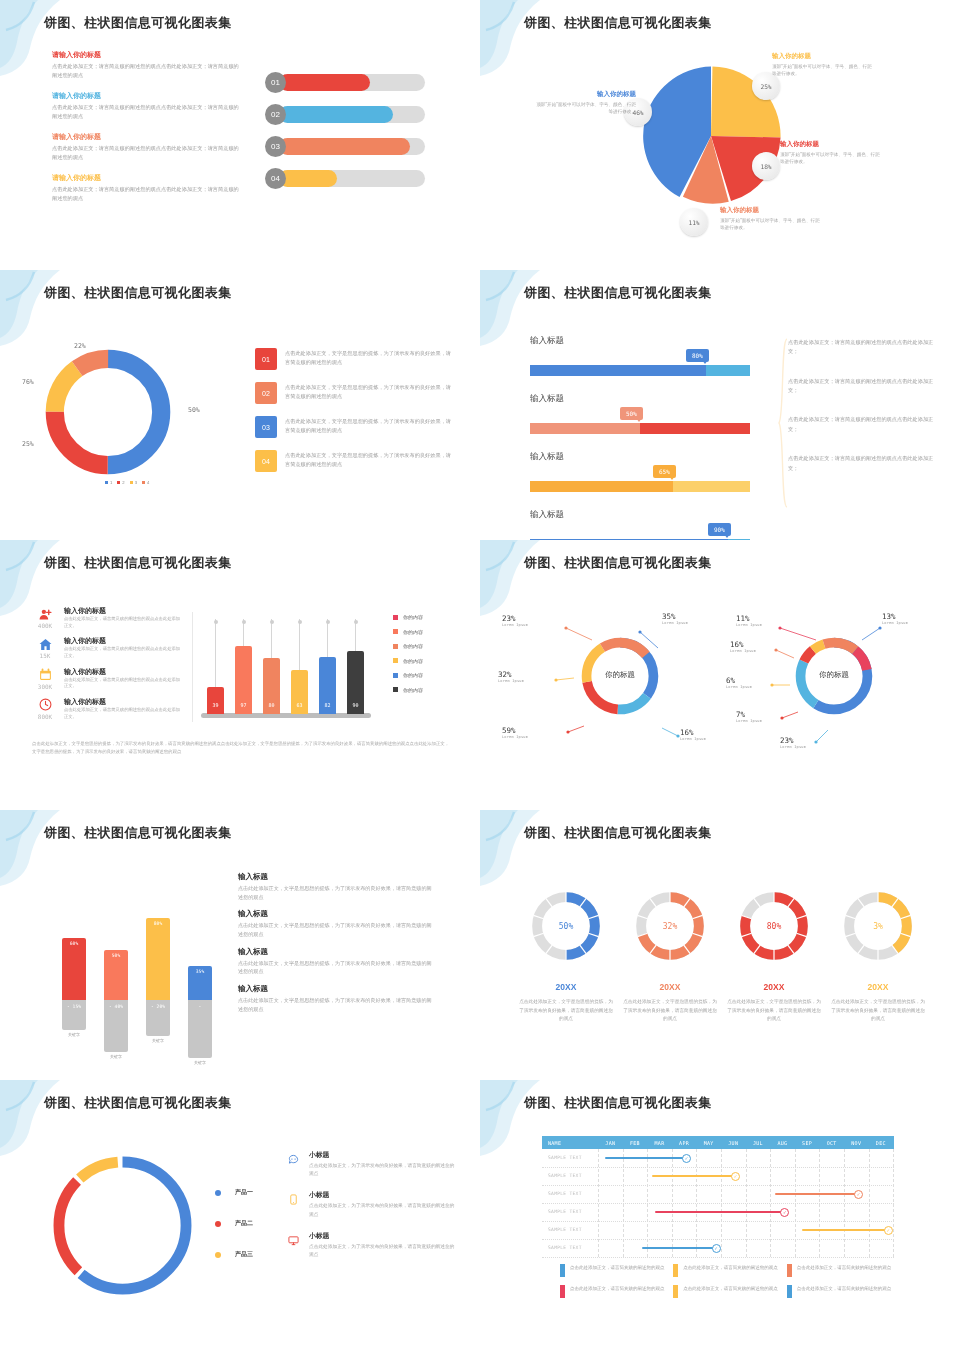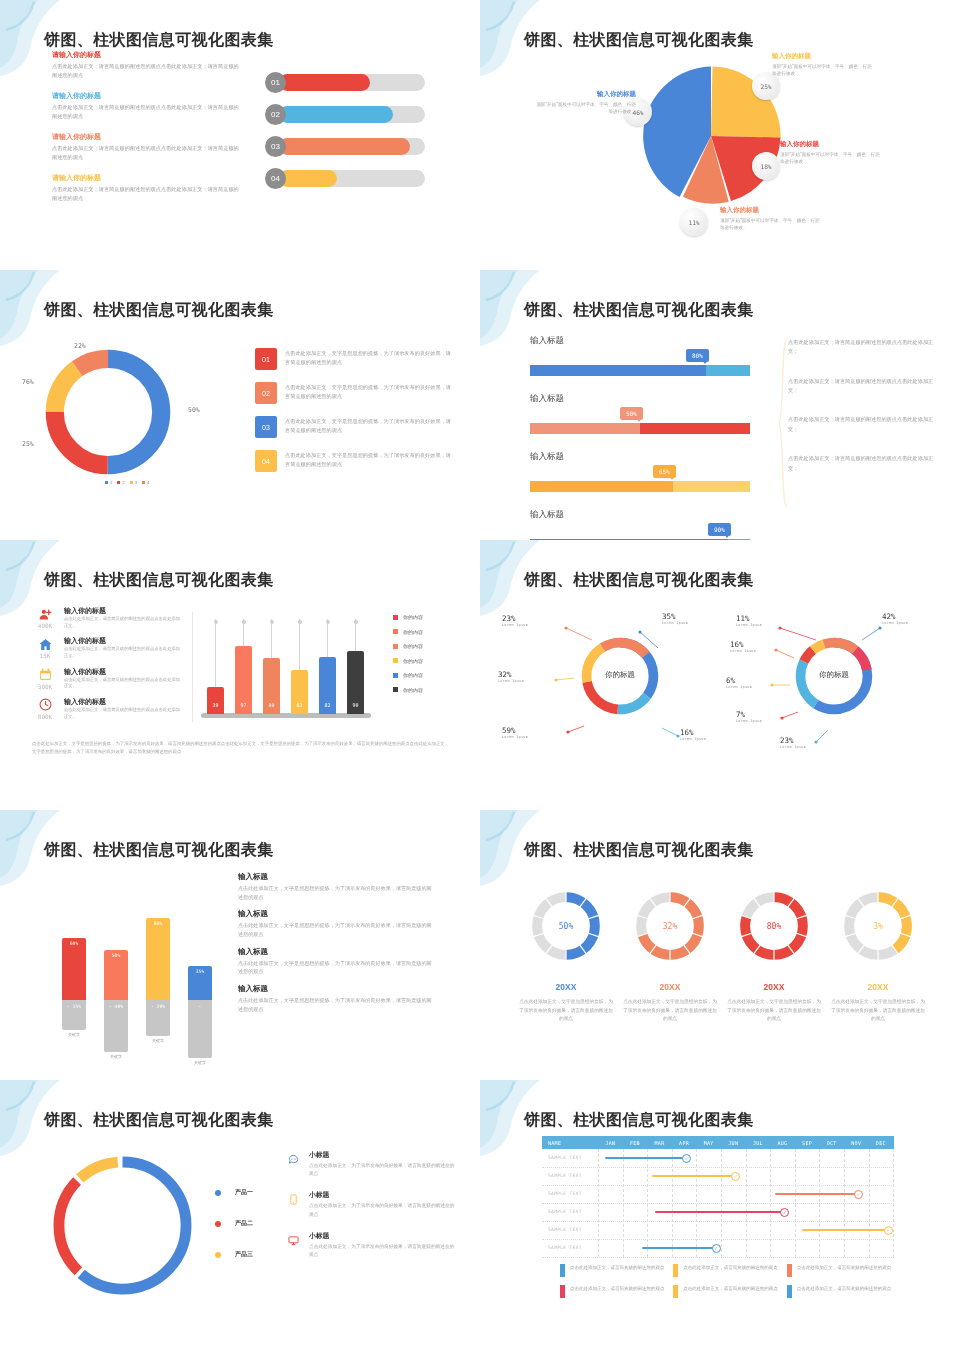--- a/index.html
+++ b/index.html
@@ -9,21 +9,21 @@
     font-family:"Liberation Sans", sans-serif;
     overflow:hidden;
   }
   .deck { display:grid; grid-template-columns:480px 480px; grid-template-rows:repeat(5, 270px); width:960px; height:1352px; }
   .slide { position:relative; width:480px; height:270px; background:#fff; overflow:hidden; }
 
   
   .ribbon { position:absolute; left:0; top:0; width:150px; height:78px; pointer-events:none; }
   .ribbon svg { display:block; }
 
-  .s-title { position:absolute; left:44px; top:14px; font-size:16px; font-weight:bold; color:#2e2e2e; letter-spacing:.4px;margin-top:16px; }
+  .s-title { position:absolute; left:44px; top:14px; font-size:13px; font-weight:bold; color:#2e2e2e; letter-spacing:.4px; }
 
   
   .s1-list { position:absolute; left:52px; top:50px; width:190px; }
   .s1-item { margin-bottom:12px; }
   .s1-h { font-size:7px; font-weight:bold; margin-bottom:2px; }
   .s1-p { font-size:5.2px; color:#9a9a9a; line-height:1.65; }
   .s1-bars { position:absolute; left:265px; top:72px; }
   .s1-row { position:relative; height:21px; margin-bottom:11px; width:160px; }
   .s1-track { position:absolute; left:14px; top:2px; height:17px; width:146px; background:#dcdcdc; border-radius:9px; }
   .s1-fill { position:absolute; left:14px; top:2px; height:17px; border-radius:9px; }
@@ -547,21 +547,21 @@
         </div>
         <div class="s6-cap" style="left:18px;top:130px;text-align:left">
           <div class="s6-pct">32%</div>
           <div class="s6-sub">Lorem Ipsum</div>
         </div>
         <div class="s6-cap" style="left:22px;top:74px;text-align:left">
           <div class="s6-pct">23%</div>
           <div class="s6-sub">Lorem Ipsum</div>
         </div>
         <div class="s6-cap" style="left:402px;top:72px;text-align:left">
-          <div class="s6-pct">42%</div>
+          <div class="s6-pct">13%</div>
           <div class="s6-sub">Lorem Ipsum</div>
         </div>
         <div class="s6-cap" style="left:300px;top:196px;text-align:left">
           <div class="s6-pct">23%</div>
           <div class="s6-sub">Lorem Ipsum</div>
         </div>
         <div class="s6-cap" style="left:256px;top:170px;text-align:left">
           <div class="s6-pct">7%</div>
           <div class="s6-sub">Lorem Ipsum</div>
         </div>

